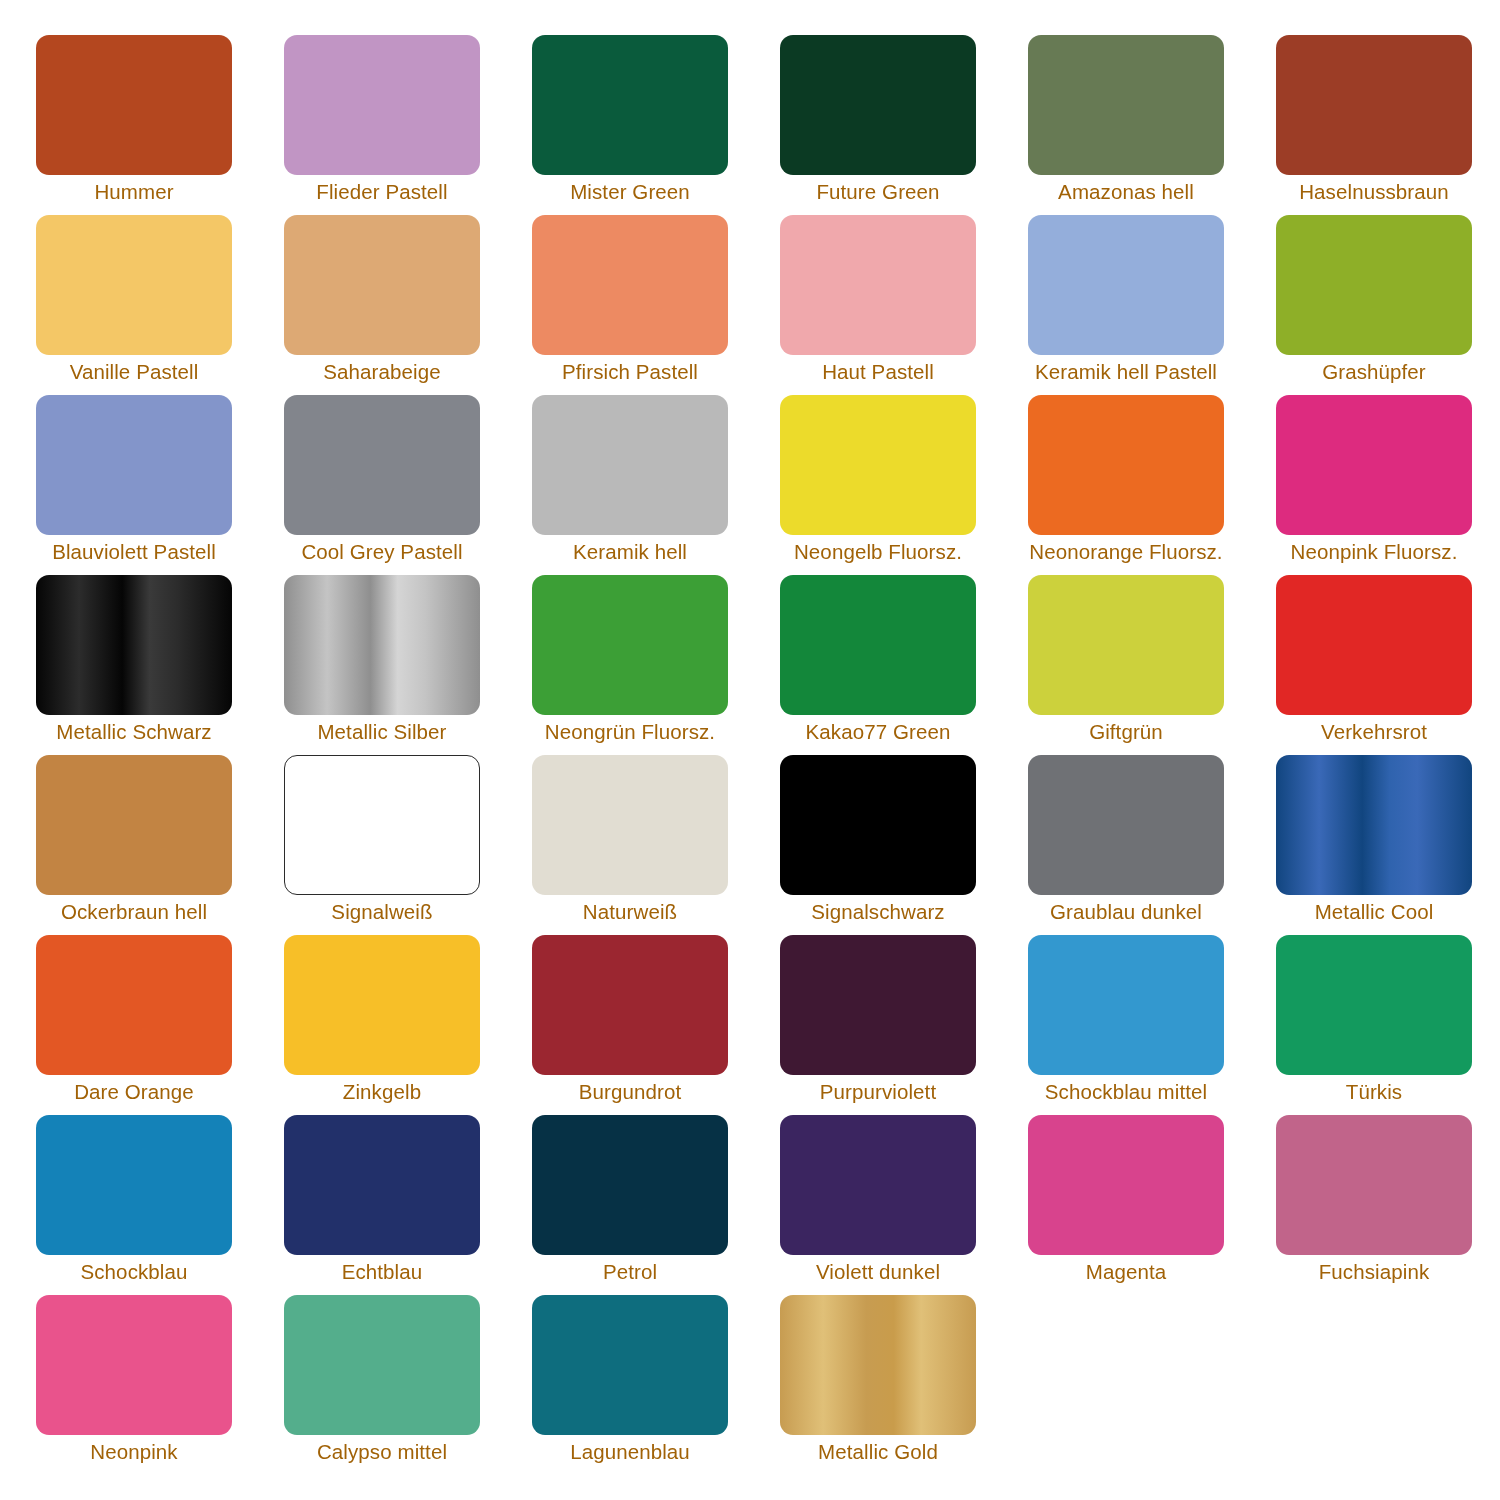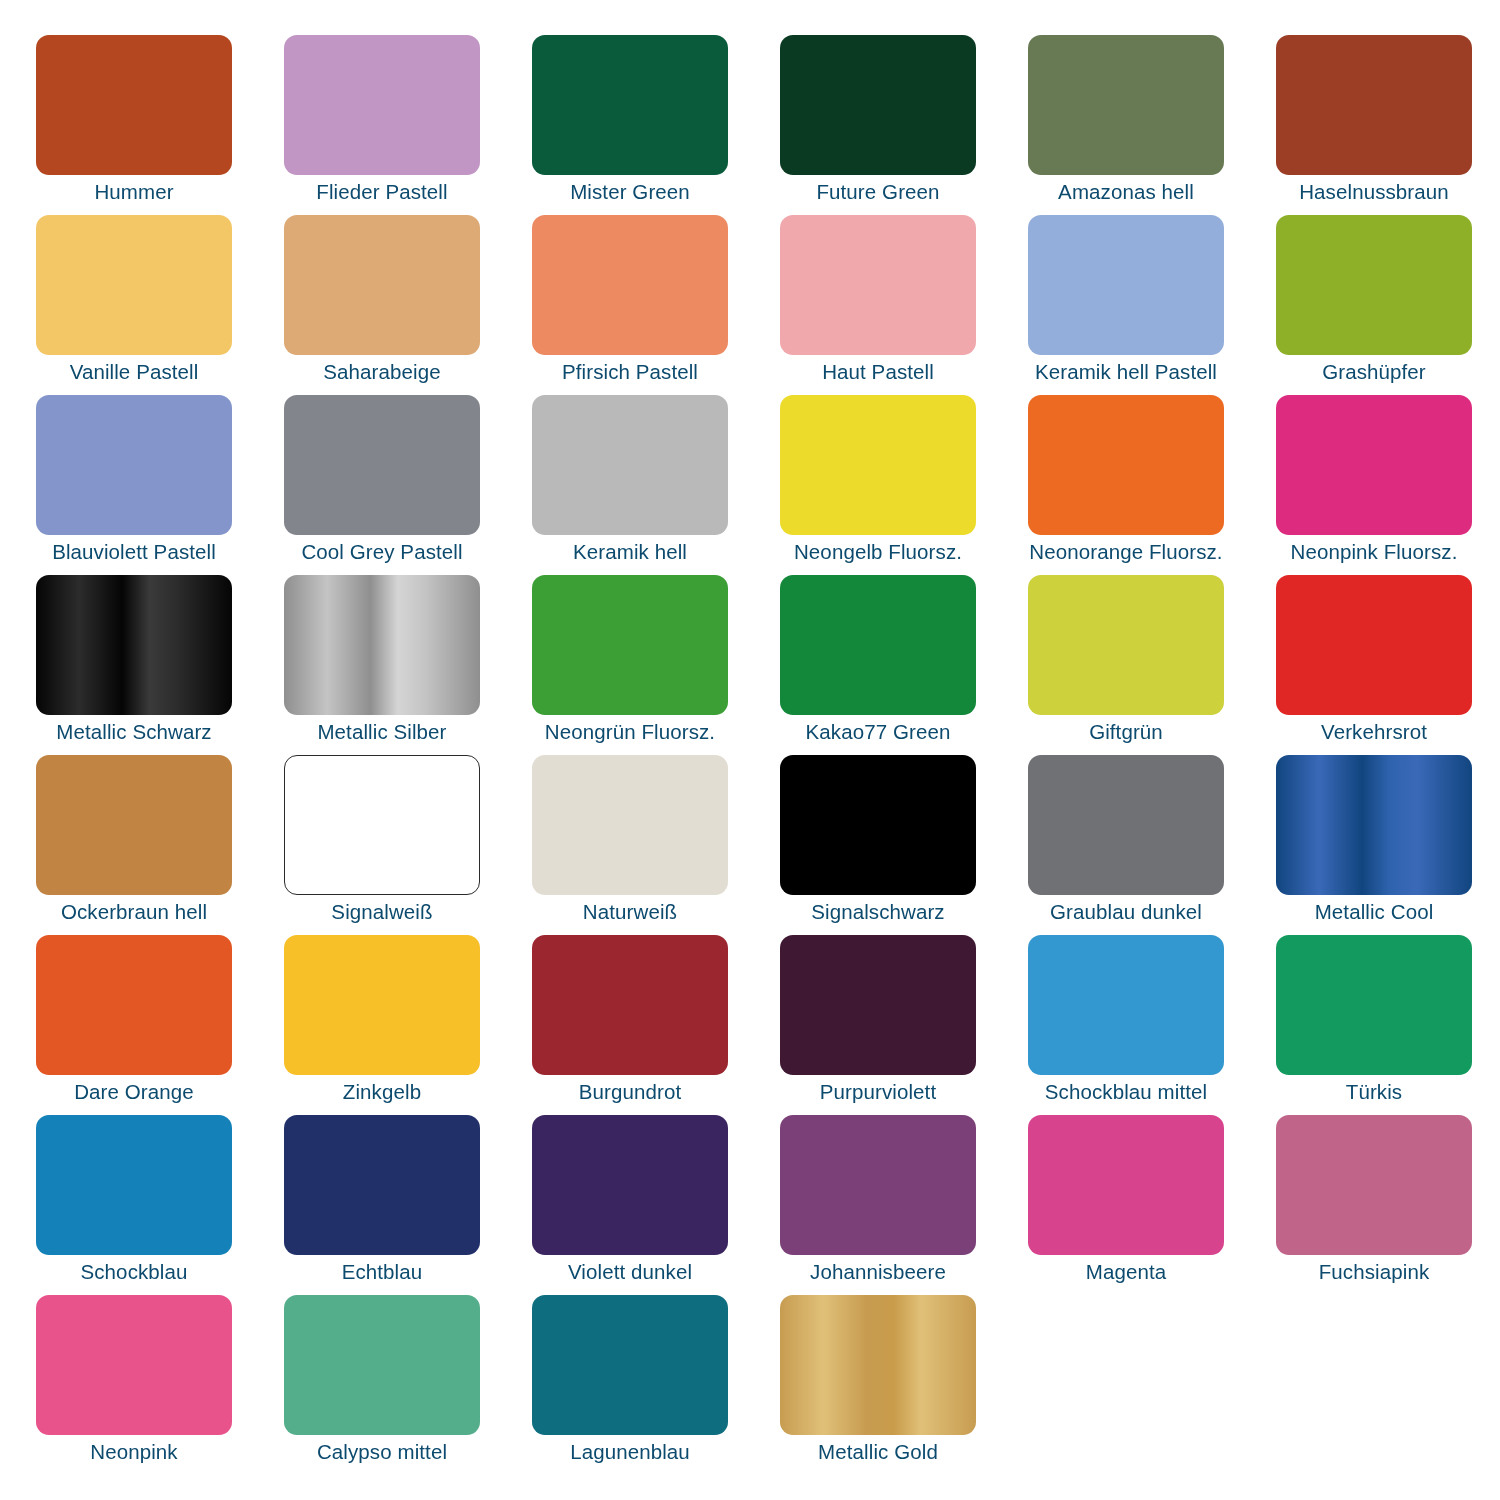--- a/index.html
+++ b/index.html
@@ -40,21 +40,21 @@
     border: 1.5px solid #2b2b2b;
   }
   .swatch-label {
     position: absolute;
     left: -26px;
     right: -26px;
     top: 144px;
     text-align: center;
     font-size: 20.5px;
     line-height: 26px;
-    color: #0c4a6e;
+    color: #a16207;
     font-weight: 400;
     white-space: nowrap;
     letter-spacing: 0.1px;
   }
 </style>
 </head>
 <body>
 
 <div id="palette-grid">
     <div class="swatch-cell">
@@ -203,26 +203,26 @@
     </div>
     <div class="swatch-cell">
       <div class="swatch-chip" style="background: rgb(20, 130, 184);"></div>
       <div class="swatch-label">Schockblau</div>
     </div>
     <div class="swatch-cell">
       <div class="swatch-chip" style="background: rgb(34, 48, 106);"></div>
       <div class="swatch-label">Echtblau</div>
     </div>
     <div class="swatch-cell">
+      <div class="swatch-chip" style="background: rgb(6, 49, 69);"></div>
+      <div class="swatch-label">Petrol</div>
+    </div>
+    <div class="swatch-cell">
       <div class="swatch-chip" style="background: rgb(59, 37, 96);"></div>
       <div class="swatch-label">Violett dunkel</div>
-    </div>
-    <div class="swatch-cell">
-      <div class="swatch-chip" style="background: rgb(124, 64, 121);"></div>
-      <div class="swatch-label">Johannisbeere</div>
     </div>
     <div class="swatch-cell">
       <div class="swatch-chip" style="background: rgb(216, 67, 141);"></div>
       <div class="swatch-label">Magenta</div>
     </div>
     <div class="swatch-cell">
       <div class="swatch-chip" style="background: rgb(193, 100, 138);"></div>
       <div class="swatch-label">Fuchsiapink</div>
     </div>
     <div class="swatch-cell">

